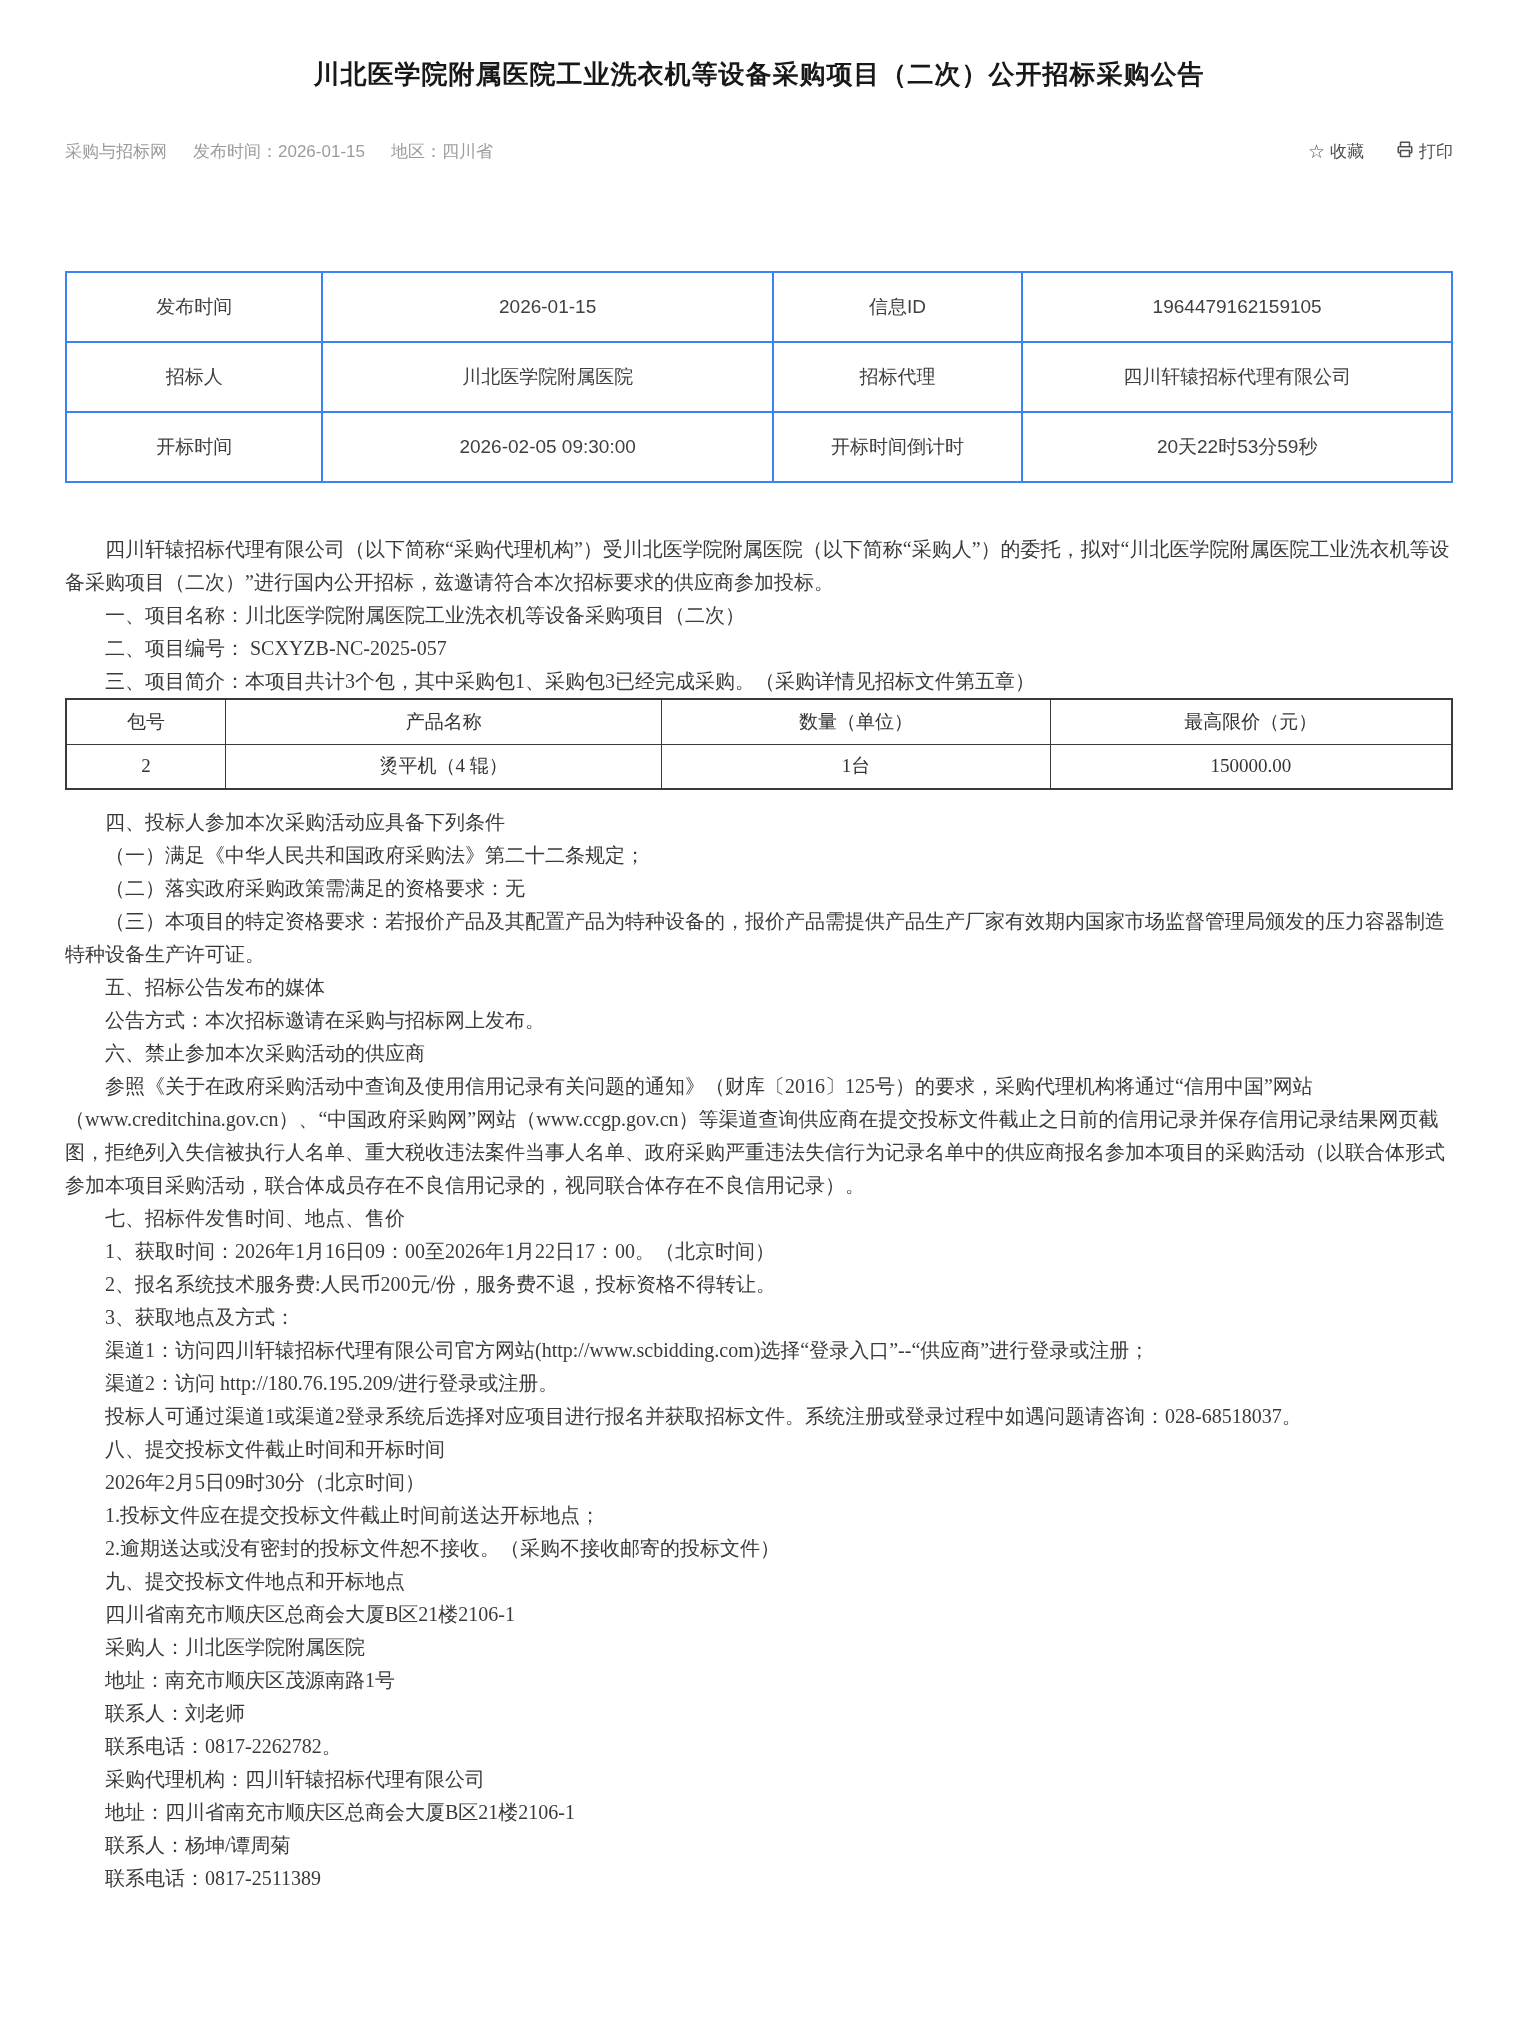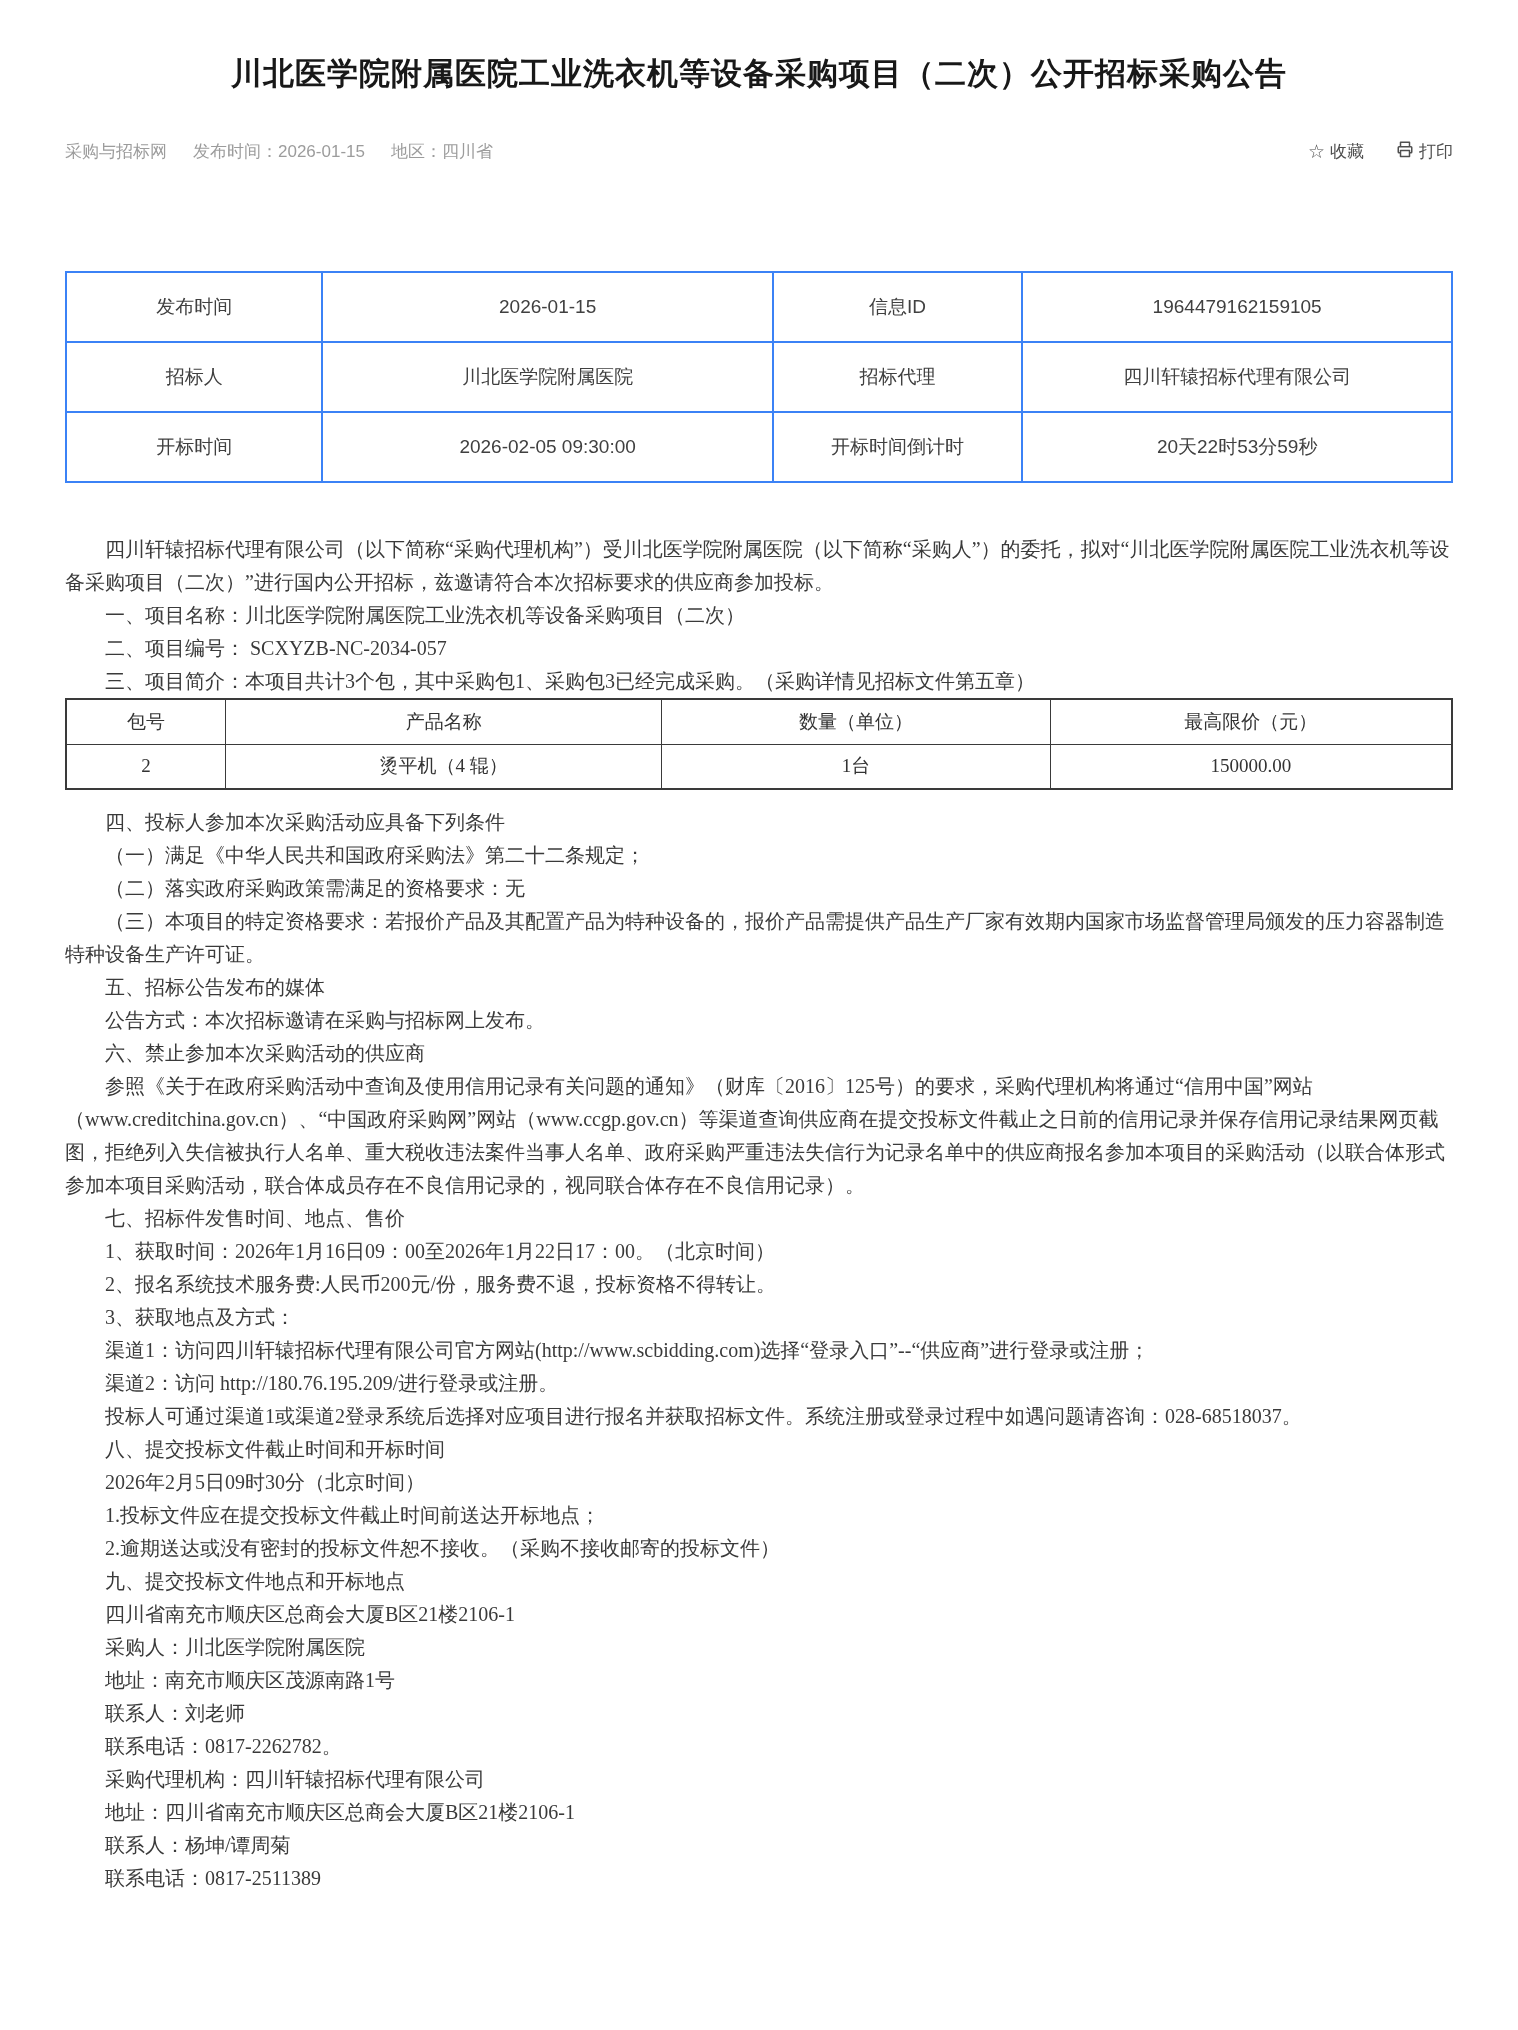--- a/index.html
+++ b/index.html
@@ -10,21 +10,21 @@
     margin: 0 auto;
     font-family: "Liberation Sans", "DejaVu Sans", sans-serif;
     color: #3a3a3a;
   }
   .container { width: 1388px; margin: 0 auto; }
 
   
   .page-title {
     margin-top: 54px;
     text-align: center;
-    font-size: 31px;
+    font-size: 26px;
     font-weight: 700;
     color: #181818;
     letter-spacing: 1px;
     line-height: 40px;
     font-family: "Liberation Sans", "DejaVu Sans", sans-serif;
   }
 
   
   .meta-row {
     margin-top: 46px;
@@ -153,21 +153,21 @@
           <td>开标时间倒计时</td>
           <td>20天22时53分59秒</td>
         </tr>
       </tbody>
     </table>
   </div>
 
   <div class="doc-body">
     <p class="bp">四川轩辕招标代理有限公司（以下简称“采购代理机构”）受川北医学院附属医院（以下简称“采购人”）的委托，拟对“川北医学院附属医院工业洗衣机等设备采购项目（二次）”进行国内公开招标，兹邀请符合本次招标要求的供应商参加投标。</p>
     <p class="bp">一、项目名称：川北医学院附属医院工业洗衣机等设备采购项目（二次）</p>
-    <p class="bp">二、项目编号： SCXYZB-NC-2034-057</p>
+    <p class="bp">二、项目编号： SCXYZB-NC-2025-057</p>
     <p class="bp">三、项目简介：本项目共计3个包，其中采购包1、采购包3已经完成采购。（采购详情见招标文件第五章）</p>
 
     <div class="pkg-table-wrap">
       <table class="pkg-table">
         <colgroup>
             <col style="width:11.5%">
             <col style="width:31.5%">
             <col style="width:28%">
             <col style="width:29%">
           </colgroup>

